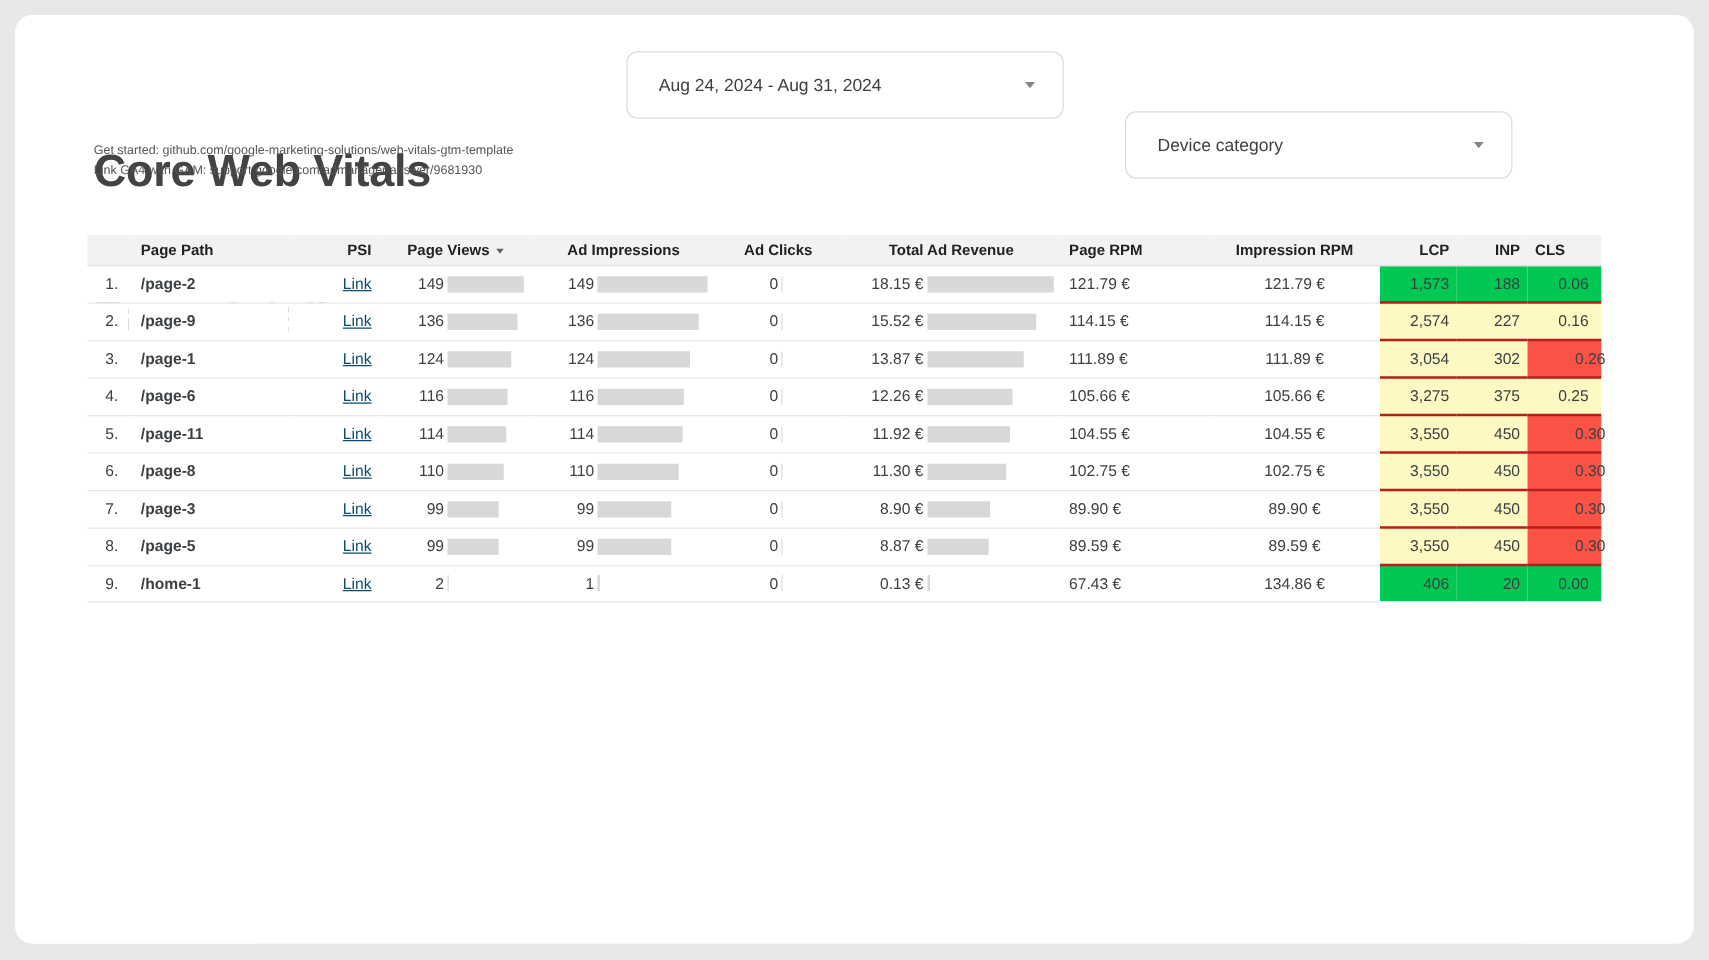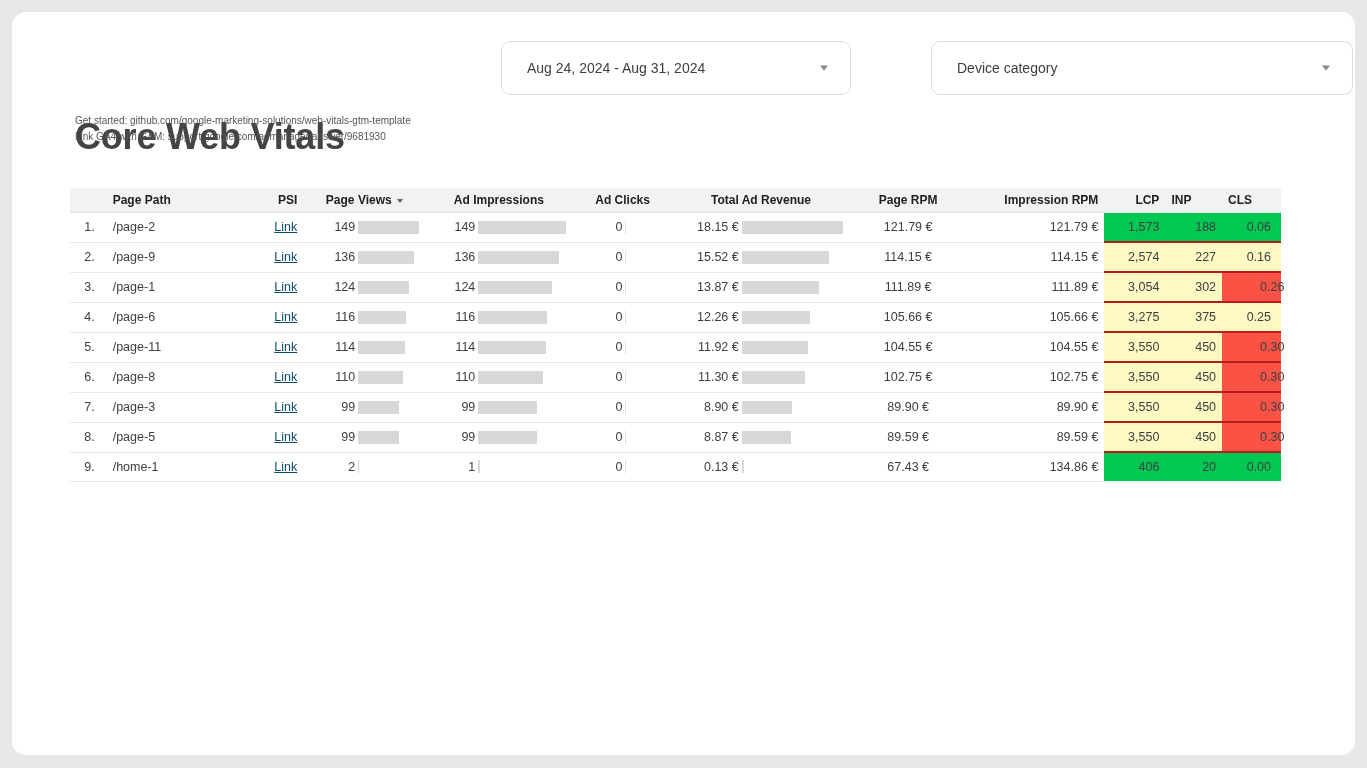--- a/index.html
+++ b/index.html
@@ -52,21 +52,21 @@
   .filter {
     position: absolute;
     top: 29px;
     height: 54px;
     background: #ffffff;
     border: 1px solid #dcdcdc;
     border-radius: 9px;
     box-sizing: border-box;
   }
   .filter-date  { left: 489px; width: 350px; }
-  .filter-device{ left: 919px; width: 422px; }
+  .filter-device{ left: 888px; width: 310px; margin-top: 48px; }
 
   .filter-label {
     position: absolute;
     left: 25px;
     top: 50%;
     transform: translateY(-50%);
     font-size: 14px;
     color: #3c4043;
     white-space: nowrap;
   }
@@ -111,30 +111,30 @@
     padding: 0 6px;
     vertical-align: middle;
     border-bottom: 1px solid #e8e8e8;
     white-space: nowrap;
     color: #3c4043;
     background: #ffffff;
   }
   tbody tr:first-child td { border-top: none; }
 
   .col-idx    { width: 30px;  text-align: right; padding-right: 8px !important; color:#3c4043; }
-  .col-path   { width: 118px; text-align: left;  padding-left: 10px !important; }
+  .col-path   { width: 118px; text-align: left;  padding-left: 10px !important; font-weight: bold; }
   .col-psi    { width: 66px;  text-align: right; }
   .col-pv     { width: 112px; }
   .col-ai     { width: 135px; }
   .col-ac     { width: 92px;  }
   .col-rev    { width: 162px; }
-  .col-prpm   { width: 108px; text-align: center; }
-  .col-irpm   { width: 126px; text-align: right; }
+  .col-prpm   { width: 108px; text-align: left; }
+  .col-irpm   { width: 126px; text-align: center; }
   .col-lcp    { width: 56px;  text-align: right; }
-  .col-inp    { width: 52px;  text-align: left; }
+  .col-inp    { width: 52px;  text-align: right; }
   .col-cls    { width: 54px;  text-align: left; padding-right: 10px !important; }
 
   th.col-pv, th.col-ai, th.col-ac, th.col-rev { text-align: center; }
 
   .sort-caret {
     display: inline-block;
     margin-left: 5px;
     width: 0; height: 0;
     vertical-align: middle;
     border-left: 3.5px solid transparent;

